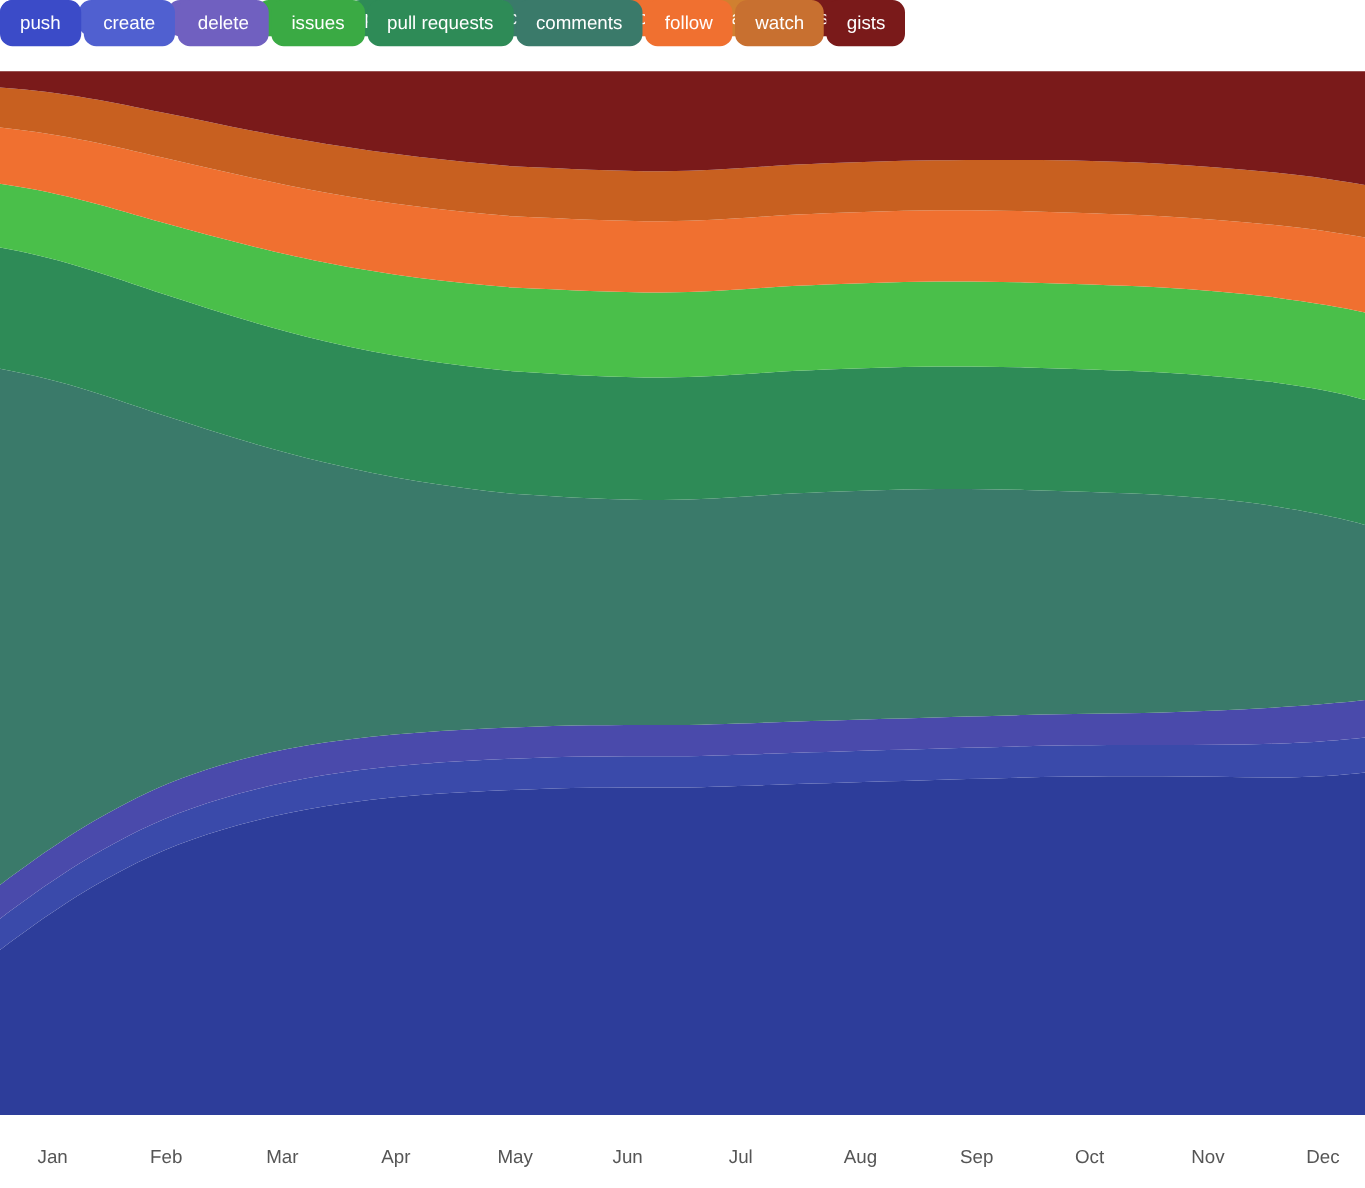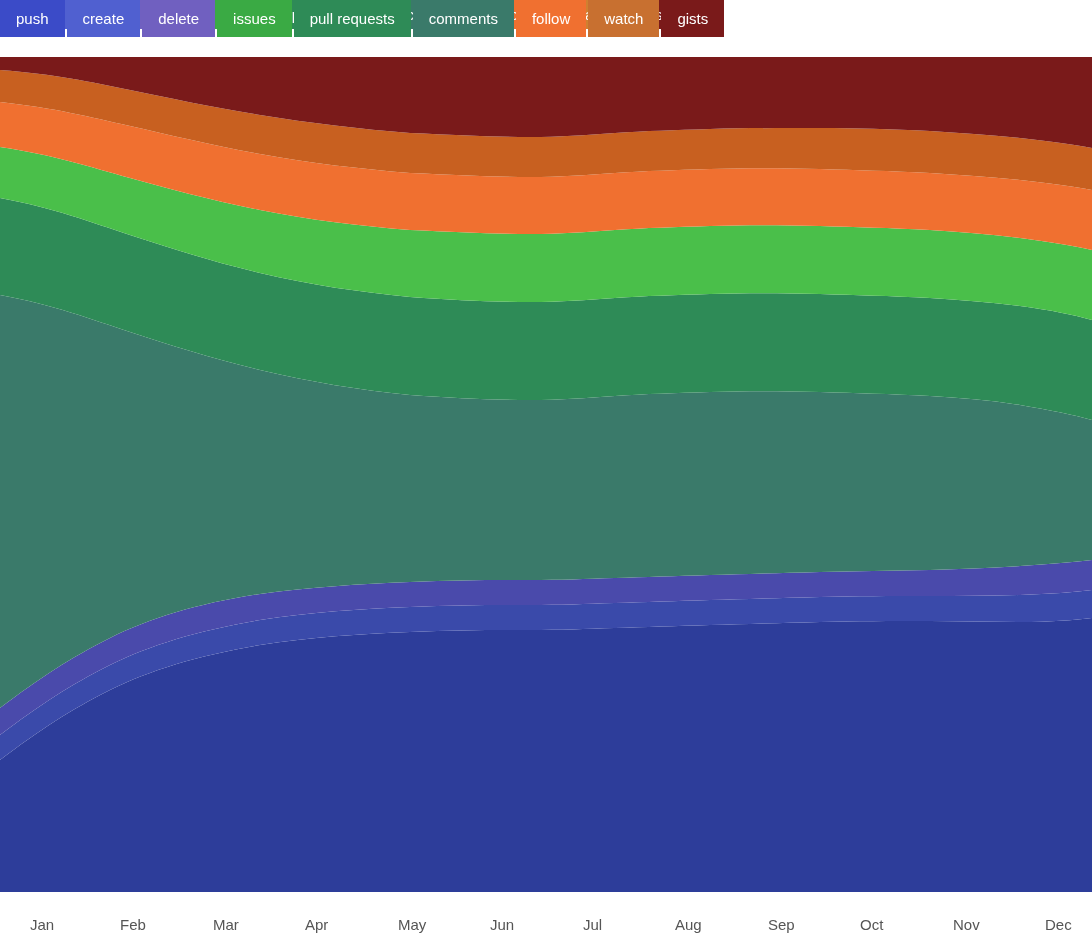--- a/index.html
+++ b/index.html
@@ -23,20 +23,21 @@
       flex-direction: row;
       gap: 2px;
       z-index: 10;
     }
     .legend-item {
       padding: 6px 14px;
       color: white;
       font-size: 15px;
       font-weight: 500;
       cursor: pointer;
+      border-radius: 10px;
     }
     #svg-chart {
       position: absolute;
       top: 0;
       left: 0;
       width: 1092px;
       height: 950px;
     }
   </style>
 </head>

